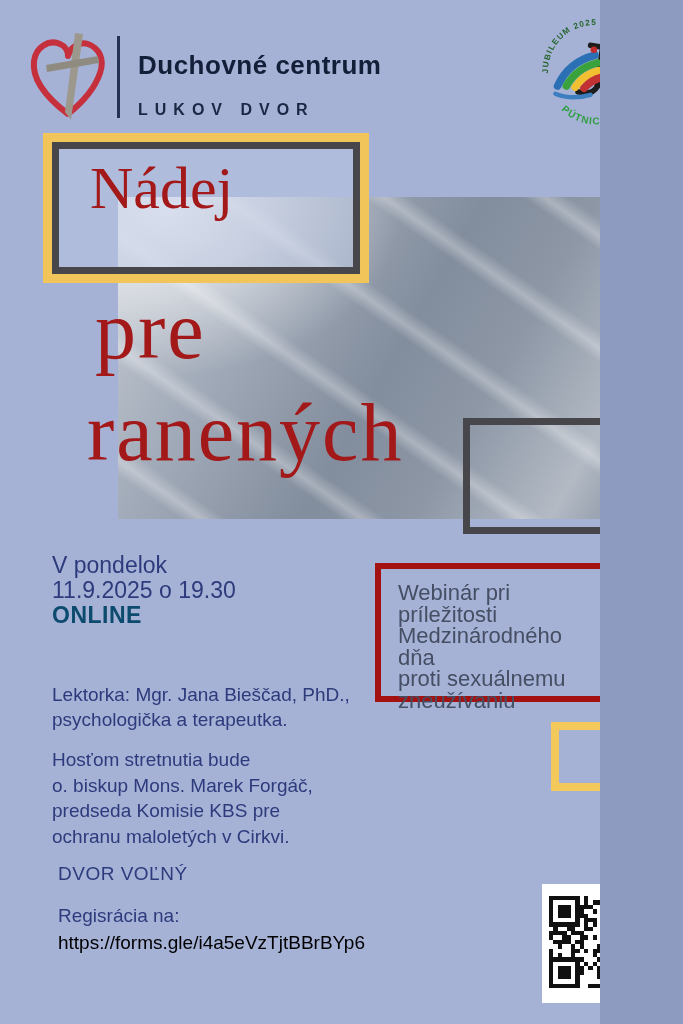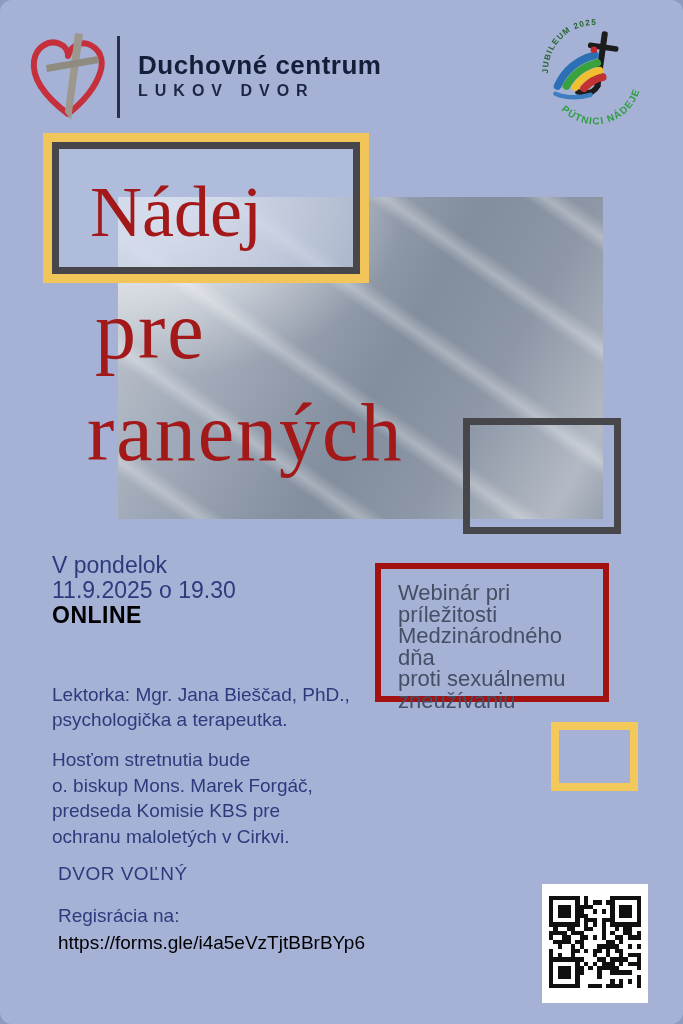--- a/index.html
+++ b/index.html
@@ -1,28 +1,27 @@
 <!DOCTYPE html>
 <html><head>
 <meta charset="utf-8">
 <style>
   * { margin:0; padding:0; box-sizing:border-box; }
   body { background:#8d9bc0; font-family:"Liberation Sans", sans-serif; }
   .poster{
-    position:relative; width:683px; height:1024px; overflow:hidden;
+    position:relative; width:600px; height:1024px; overflow:hidden;
     background:#a5b2d6;
-    border-radius:12px;
   }
 
   
   .heart-logo{ position:absolute; left:26px; top:28px; width:84px; height:96px; }
   .header-divider{ position:absolute; left:117px; top:36px; width:3px; height:82px; background:#253052; }
   .brand{ position:absolute; left:138px; top:50px; color:#131e38; }
   .brand-title{ font-size:26px; font-weight:bold; letter-spacing:.5px; }
-  .brand-subtitle{ font-size:16px; font-weight:600; letter-spacing:7px; margin-top:1px; color:#1c2744; }
+  .brand-subtitle{ font-size:16px; font-weight:600; letter-spacing:7px; margin-top:20px; color:#1c2744; }
   .jubilee-logo{ position:absolute; left:538px; top:20px; width:114px; height:110px; overflow:visible; }
 
   
   .silver-image{
     position:absolute; left:118px; top:197px; width:485px; height:322px;
     background:
       radial-gradient(ellipse at 10% 4%, rgba(255,255,255,.85), rgba(255,255,255,0) 38%),
       repeating-linear-gradient(35deg,
         rgba(255,255,255,0) 0px, rgba(255,255,255,0) 36px,
         rgba(255,255,255,.30) 48px, rgba(255,255,255,0) 62px,
@@ -47,28 +46,28 @@
   .yellow-frame{
     position:absolute; left:551px; top:722px; width:87px; height:69px;
     border:8px solid #f4c95c;
   }
 
   
   .title-word{
     position:absolute; color:#a31818;
     font-family:"Liberation Serif", serif; font-weight:500; line-height:1;
   }
-  .title-w1{ left:90px; top:176px; font-size:72px; }
+  .title-w1{ left:90px; top:158px; font-size:60px; }
   .title-w2{ left:95px; top:290px; font-size:82px; letter-spacing:2px; }
   .title-w3{ left:87px; top:392px; font-size:82px; letter-spacing:2px; }
 
   
   .navy{ color:#2d3a7c; }
   .schedule{ position:absolute; left:52px; top:553px; font-size:23px; line-height:25px; }
-  .schedule .mode{ font-weight:bold; color:#000000; letter-spacing:.5px; }
+  .schedule .mode{ font-weight:bold; color:#0c4a6e; letter-spacing:.5px; }
 
   .webinar-box{
     position:absolute; left:375px; top:563px; width:234px; height:139px;
     border:6px solid #a31111;
     padding:13px 8px 0 17px;
     font-size:22px; line-height:21.5px; color:#454e63;
     white-space:pre-line;
   }
 
   .lecturer{ position:absolute; left:52px; top:682px; font-size:19px; line-height:25px; white-space:pre-line; }

